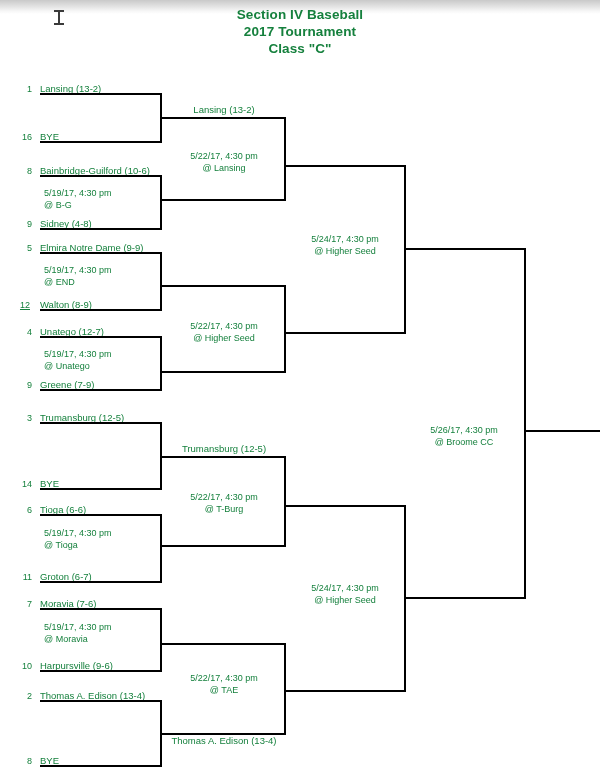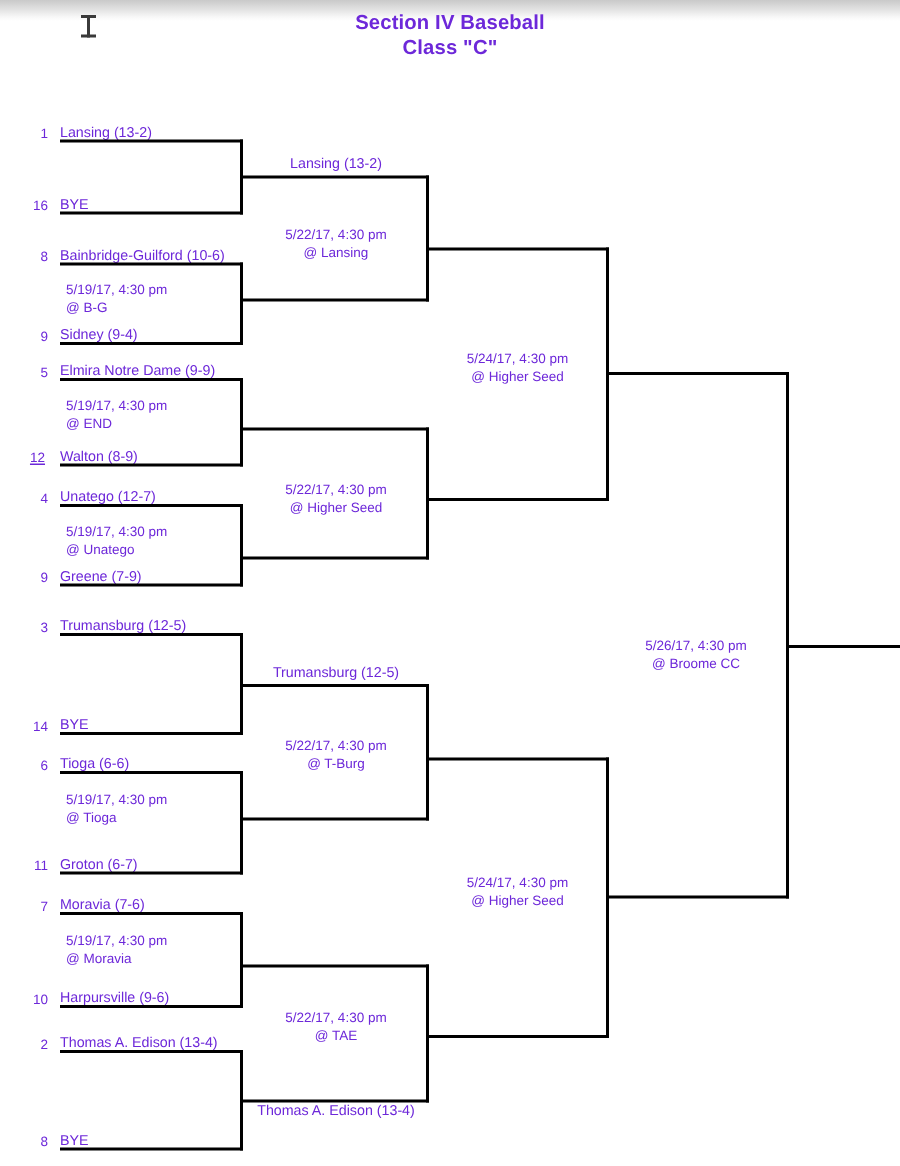--- a/index.html
+++ b/index.html
@@ -8,21 +8,21 @@
     padding: 0;
     background: #ffffff;
   }
   #page {
     position: relative;
     width: 600px;
     height: 777px;
     background: #ffffff;
     overflow: hidden;
     font-family: "Liberation Sans", sans-serif;
-    color: #6d28d9;
+    color: #15803d;
   }
   
   .top-band {
     position: absolute;
     left: 0;
     top: 0;
     width: 600px;
     height: 14px;
     background: linear-gradient(to bottom, #c9c9c9 0%, #e2e2e2 45%, #f7f7f7 80%, #ffffff 100%);
   }
@@ -91,34 +91,35 @@
   <div class="top-band"></div>
 
   <div class="cursor">
     <div class="cap-t"></div>
       <div class="bar"></div>
       <div class="cap-b"></div>
   </div>
 
   <div class="title">
     <div>Section IV Baseball</div>
+    <div>2017 Tournament</div>
     <div>Class "C"</div>
   </div>
 
   <div class="seed" style="left:10px; top:84px;">1</div>
   <div class="team" style="left:40px; top:84px;">Lansing (13-2)</div>
 
   <div class="seed" style="left:10px; top:132px;">16</div>
   <div class="team" style="left:40px; top:132px;">BYE</div>
 
   <div class="seed" style="left:10px; top:166px;">8</div>
   <div class="team" style="left:40px; top:166px;">Bainbridge-Guilford (10-6)</div>
 
   <div class="seed" style="left:10px; top:219px;">9</div>
-  <div class="team" style="left:40px; top:219px;">Sidney (9-4)</div>
+  <div class="team" style="left:40px; top:219px;">Sidney (4-8)</div>
 
   <div class="seed" style="left:10px; top:243px;">5</div>
   <div class="team" style="left:40px; top:243px;">Elmira Notre Dame (9-9)</div>
 
   <div class="seed" style="left:8px; top:300px;text-decoration:underline;">12</div>
   <div class="team" style="left:40px; top:300px;">Walton (8-9)</div>
 
   <div class="seed" style="left:10px; top:327px;">4</div>
   <div class="team" style="left:40px; top:327px;">Unatego (12-7)</div>
 

